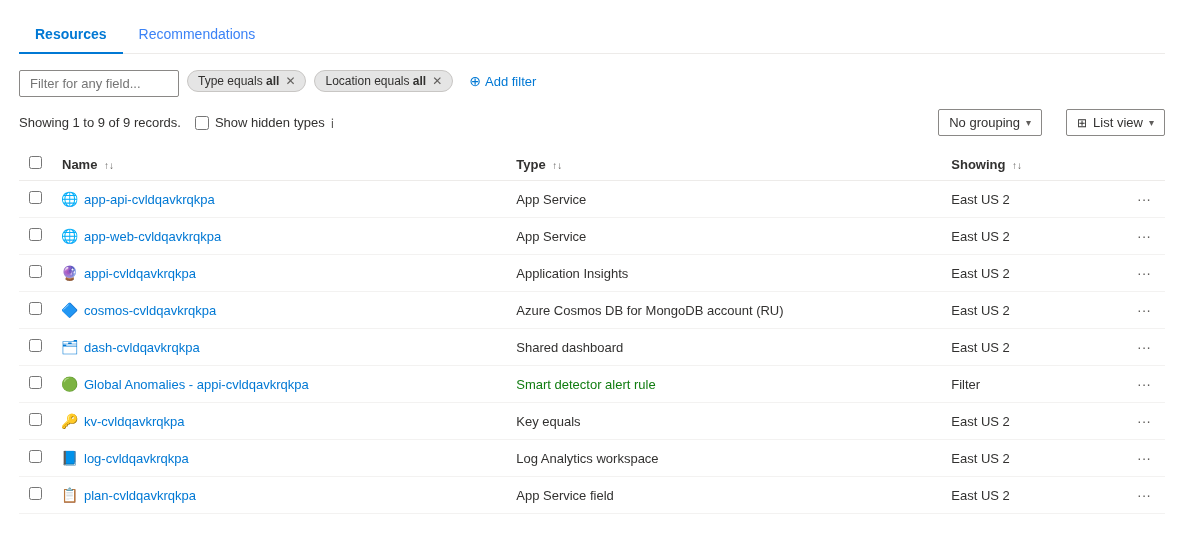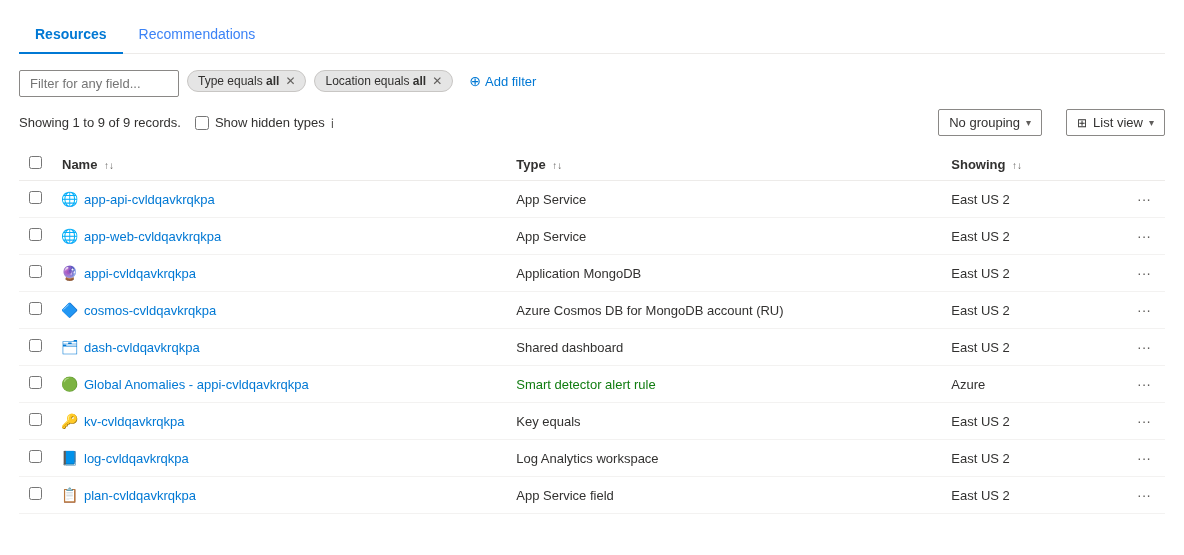--- a/index.html
+++ b/index.html
@@ -149,21 +149,21 @@
           <td class="col-actions"><button class="more-btn">···</button></td>
         </tr>
         <tr>
           <td class="col-check"><input type="checkbox" style=""></td>
           <td class="col-name">
             <a class="resource-link" href="#">
               <span class="resource-icon icon-insights">🔮</span>
               <span>appi-cvldqavkrqkpa</span>
             </a>
           </td>
-          <td class="col-type"><span>Application MongoDB</span></td>
+          <td class="col-type"><span>Application Insights</span></td>
           <td class="col-location"><span>East US 2</span></td>
           <td class="col-actions"><button class="more-btn">···</button></td>
         </tr>
         <tr>
           <td class="col-check"><input type="checkbox" style=""></td>
           <td class="col-name">
             <a class="resource-link" href="#">
               <span class="resource-icon icon-cosmos">🔷</span>
               <span>cosmos-cvldqavkrqkpa</span>
             </a>
@@ -186,21 +186,21 @@
         </tr>
         <tr>
           <td class="col-check"><input type="checkbox" style=""></td>
           <td class="col-name">
             <a class="resource-link" href="#">
               <span class="resource-icon icon-smart-detector">🟢</span>
               <span>Global Anomalies - appi-cvldqavkrqkpa</span>
             </a>
           </td>
           <td class="col-type"><span style="color: rgb(16, 124, 16);">Smart detector alert rule</span></td>
-          <td class="col-location"><span>Azure</span></td>
+          <td class="col-location"><span>Filter</span></td>
           <td class="col-actions"><button class="more-btn">···</button></td>
         </tr>
         <tr>
           <td class="col-check"><input type="checkbox" style=""></td>
           <td class="col-name">
             <a class="resource-link" href="#">
               <span class="resource-icon icon-keyvault">🔑</span>
               <span>kv-cvldqavkrqkpa</span>
             </a>
           </td>

